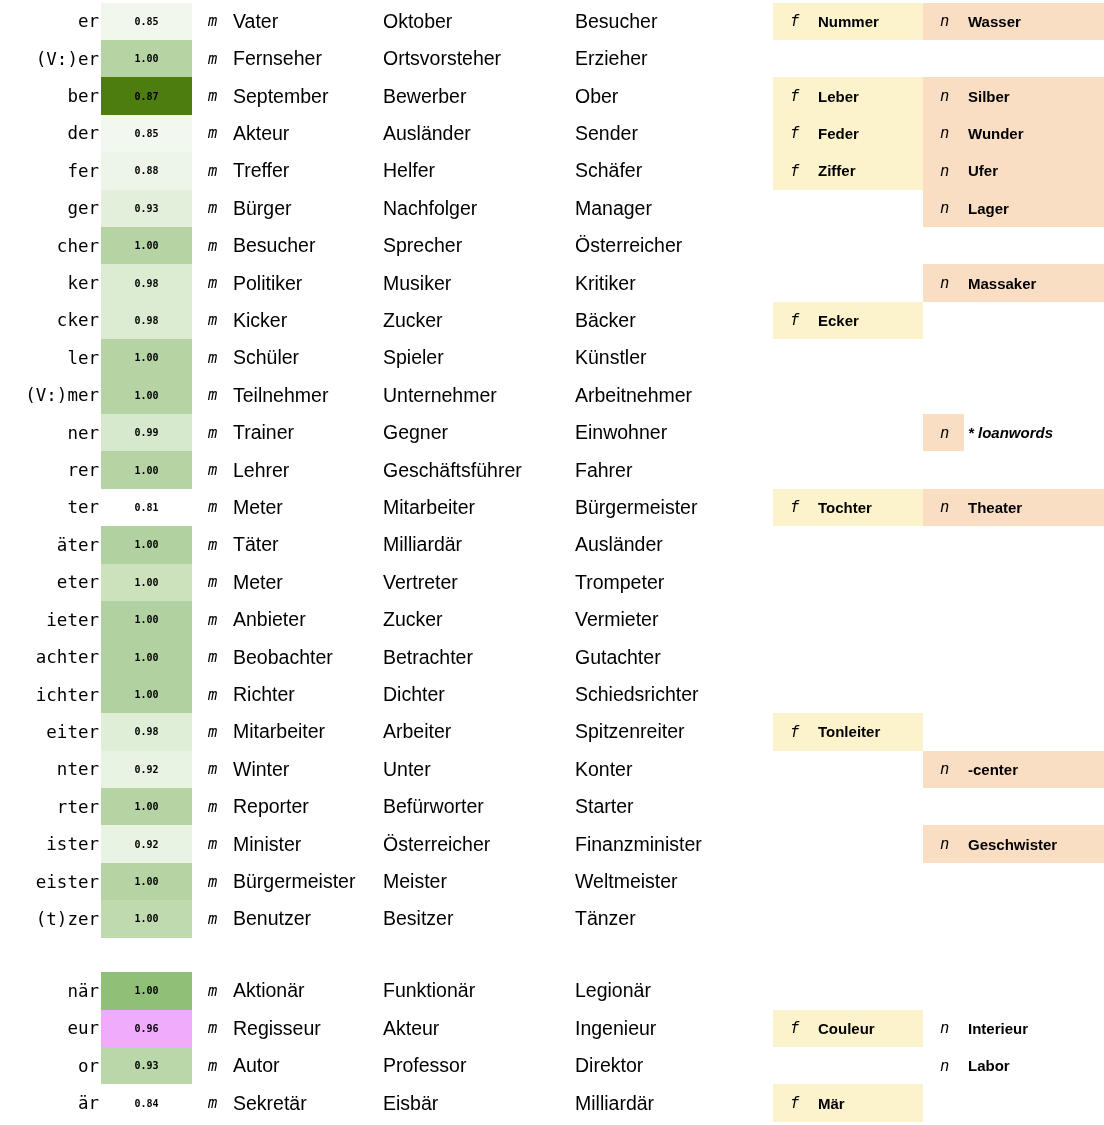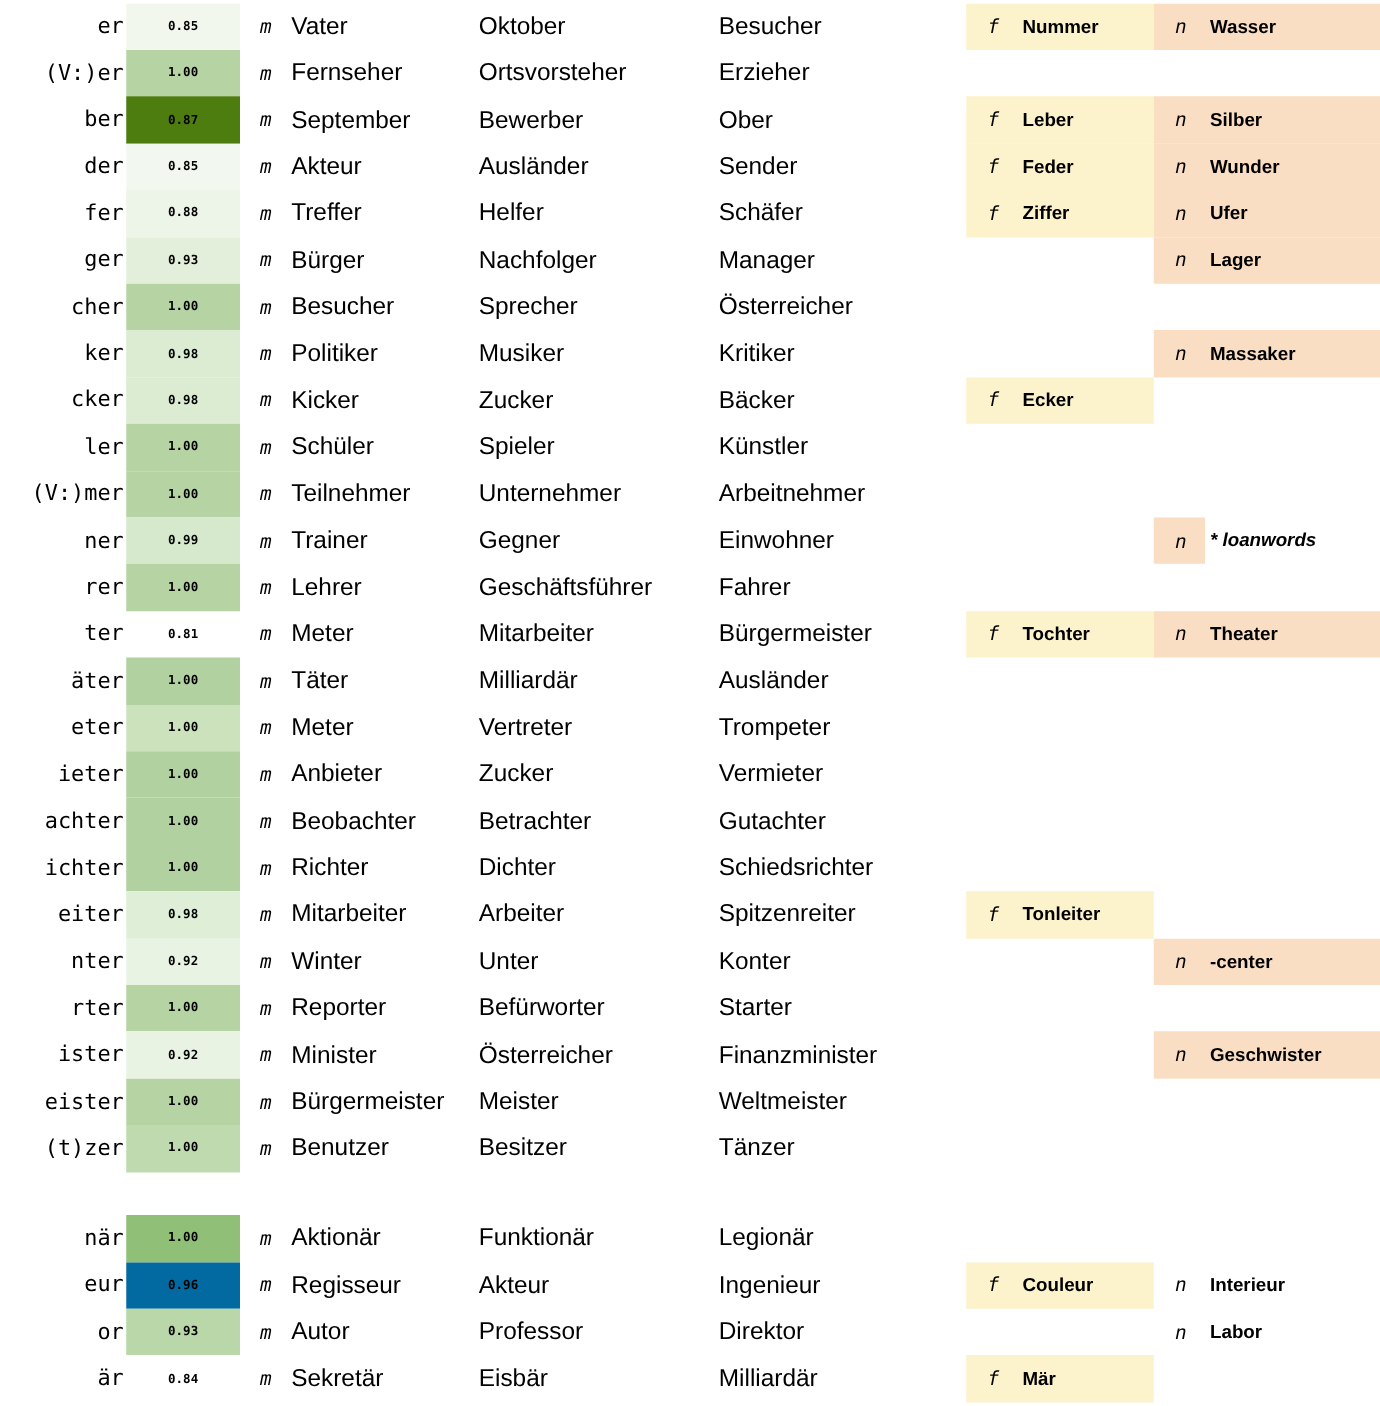--- a/index.html
+++ b/index.html
@@ -334,21 +334,21 @@
       <div class="score" style="background: rgb(144, 192, 120);">1.00</div>
       <div class="gender">m</div>
       <div class="word w1">Aktionär</div>
       <div class="word w2">Funktionär</div>
       <div class="word w3">Legionär</div>
       <div class="fcell"></div>
       <div class="ncell"></div>
     </div>
     <div class="row">
       <div class="suffix">eur</div>
-      <div class="score" style="background: #0369a1;">0.96</div>
+      <div class="score" style="background: #f0abfc;">0.96</div>
       <div class="gender">m</div>
       <div class="word w1">Regisseur</div>
       <div class="word w2">Akteur</div>
       <div class="word w3">Ingenieur</div>
       <div class="fcell" style="background: rgb(252, 242, 204);">
         <span class="marker">f</span>
         <span class="exword">Couleur</span>
       </div>
       <div class="ncell">
         <span class="marker">n</span>

